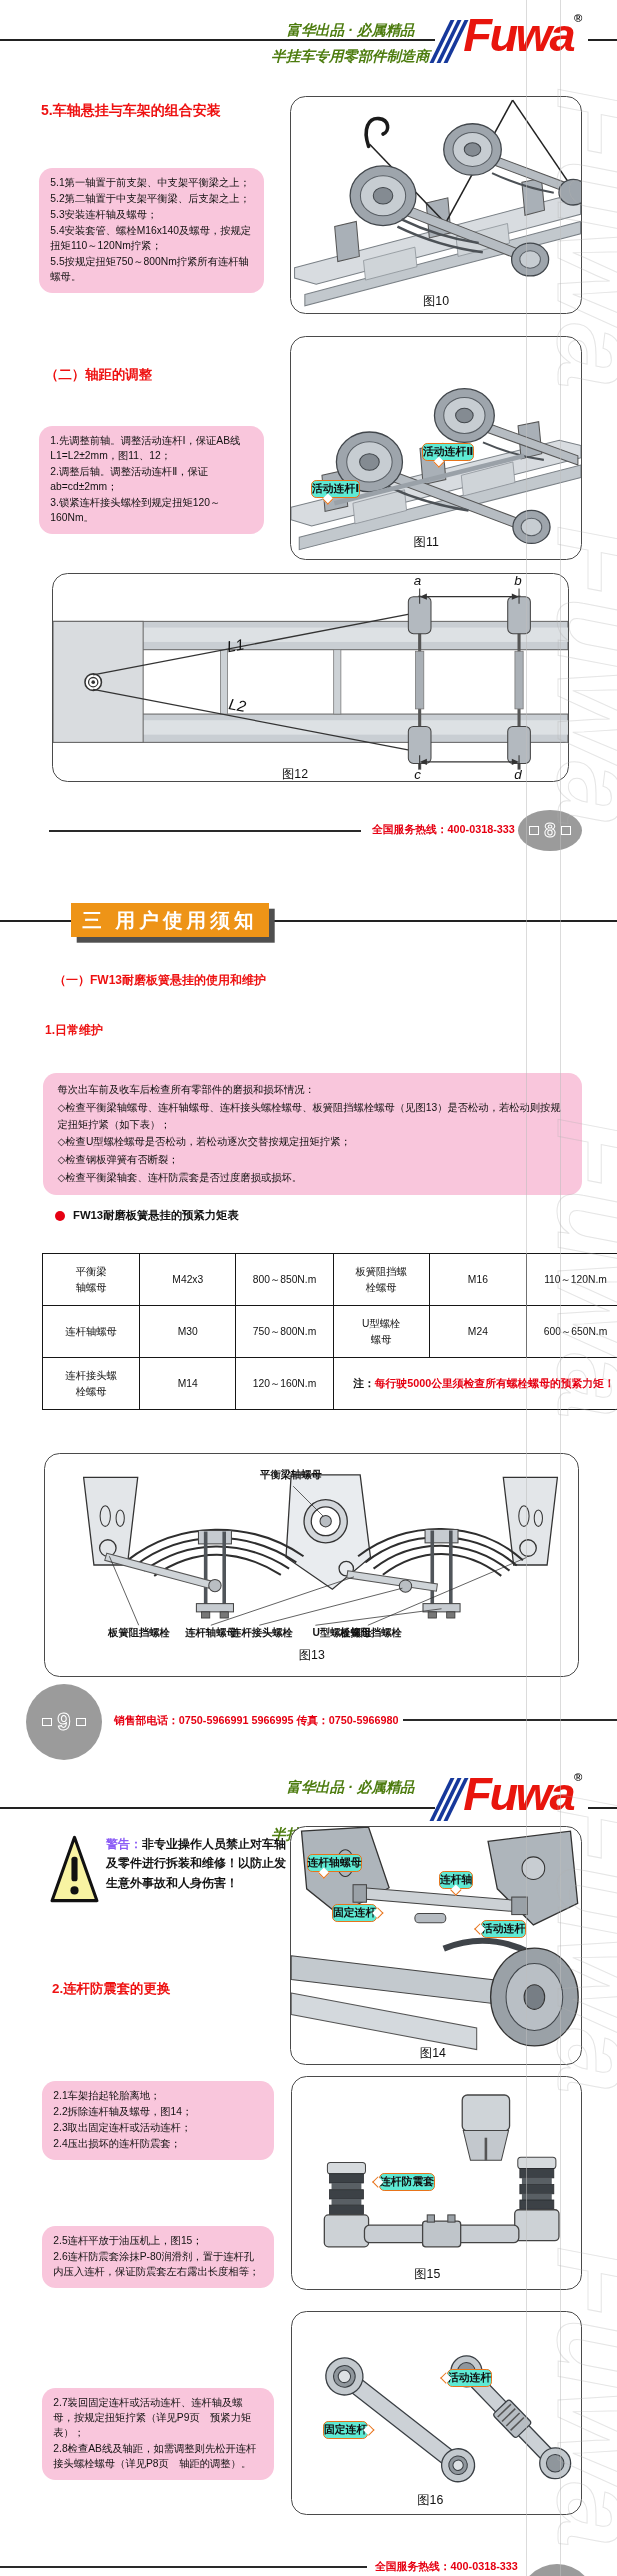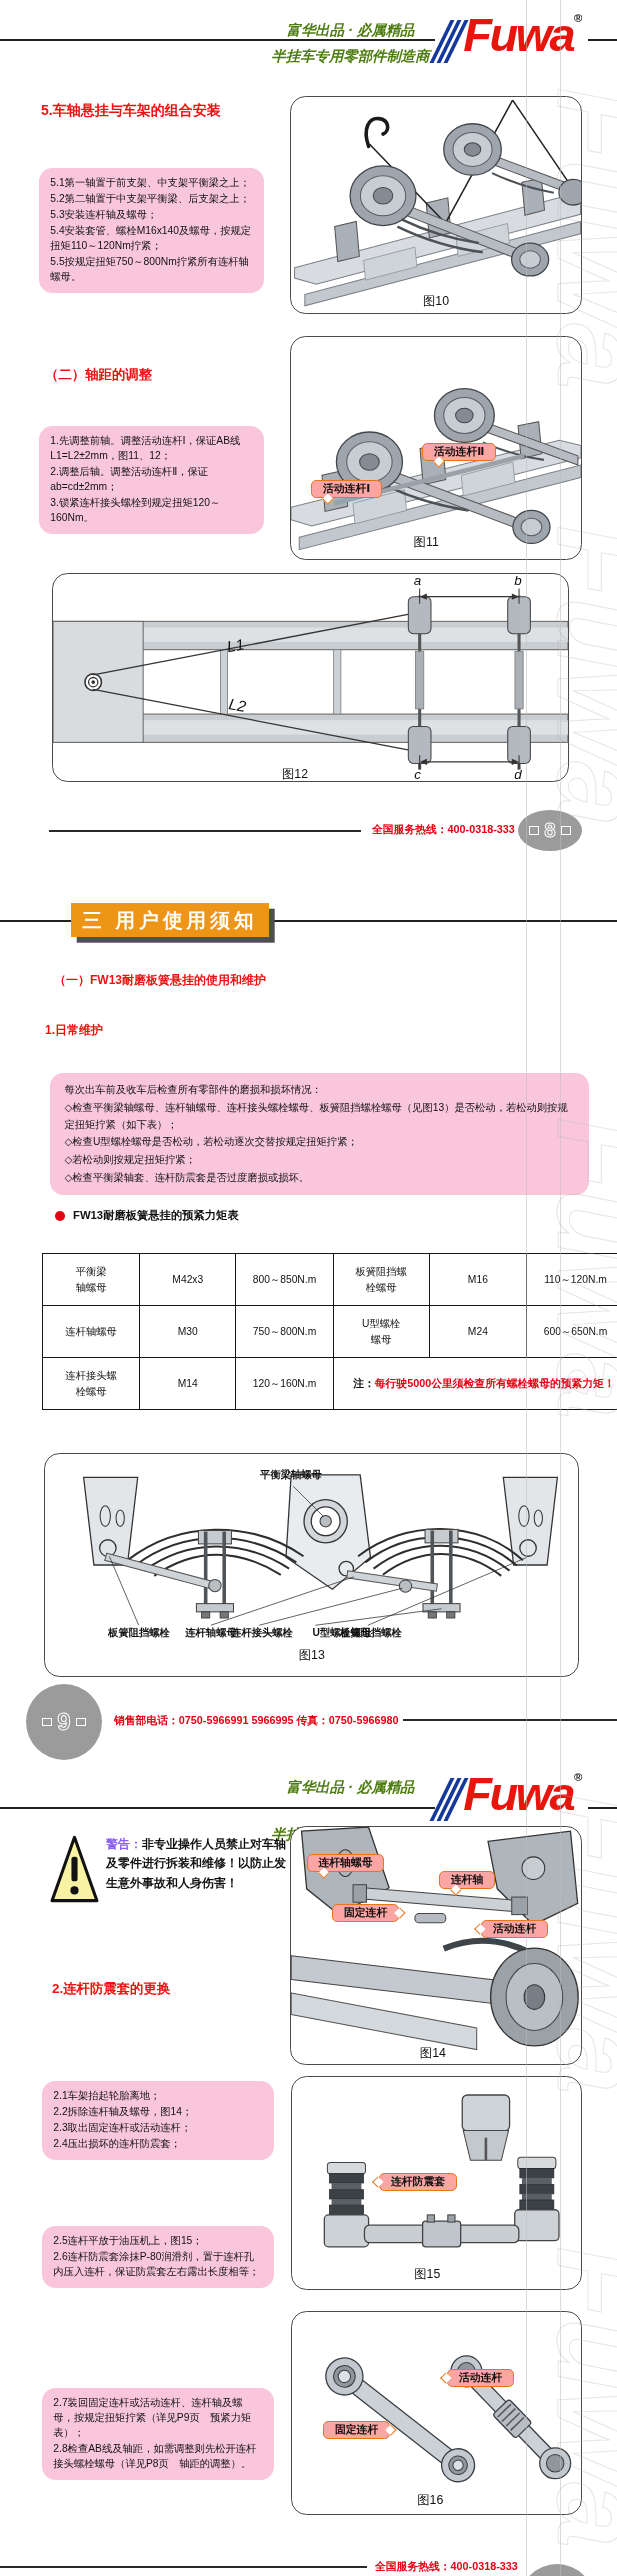--- a/index.html
+++ b/index.html
@@ -13,21 +13,21 @@
   .logo-bars{display:flex;margin-top:6.2px;margin-right:3.1px;}
   .logo-bars i{display:block;width:4.1px;height:43px;background:#16389b;transform:skewX(-26deg);margin-right:2.6px;}
   .logo-word{font-size:47px;line-height:0.95;font-weight:bold;font-style:italic;color:#e8150d;letter-spacing:-2.6px;}
   .logo-reg{font-size:11.3px;font-weight:bold;color:#111;margin-left:1px;line-height:1;}
   
   .red-h{color:#ee1111;font-weight:bold;white-space:nowrap;}
   .pinkbox{background:#f9c6dc;border-radius:13.4px;padding:7.2px 11.3px;font-size:10.3px;line-height:1.45;color:#111;font-weight:500;}
   .pinkbox div{margin:1px 0;}
   .figbox{border:1px solid #4a4a4a;border-radius:15.5px;background:#fff;}
   .figbox svg{display:block;}
-  .callout{position:absolute;background:#fca5a5;border:1.5px solid #e8731a;border-radius:5.2px;padding:1px 11px;font-size:10.8px;font-weight:bold;color:#111;white-space:nowrap;z-index:3;}
+  .callout{position:absolute;background:#5eead4;border:1.5px solid #e8731a;border-radius:5.2px;padding:1px 0;font-size:10.8px;font-weight:bold;color:#111;white-space:nowrap;z-index:3;}
   .callout.tl::after{content:"";position:absolute;width:6.7px;height:6.7px;background:#fff;border-left:1.5px solid #e8731a;border-bottom:1.5px solid #e8731a;transform:rotate(45deg);left:-5.7px;top:50%;margin-top:-4.1px;}
   .callout.tr::after{content:"";position:absolute;width:6.7px;height:6.7px;background:#fff;border-right:1.5px solid #e8731a;border-top:1.5px solid #e8731a;transform:rotate(45deg);right:-5.7px;top:50%;margin-top:-4.1px;}
   .callout.tb::after{content:"";position:absolute;width:6.7px;height:6.7px;background:#fff;border-right:1.5px solid #e8731a;border-bottom:1.5px solid #e8731a;transform:rotate(45deg);left:12.4px;bottom:-5.7px;}
   
   .banner{background:#ee9417;color:#fff;font-size:19.6px;font-weight:bold;letter-spacing:4.1px;text-align:center;line-height:34px;box-shadow:5.7px 5.7px 0 #4f4f4f;z-index:2;}
   
   .torque{border-collapse:collapse;table-layout:fixed;background:#fff;}
   .torque td{border:1.5px solid #161616;text-align:center;vertical-align:middle;font-size:10.3px;line-height:1.5;color:#111;white-space:pre-line;padding:2.1px 3.1px;}
   .torque td.note{text-align:left;padding:5.2px 8.2px 5.2px 19.6px;font-size:10.8px;font-weight:bold;}
   .note-red{color:#e60012;}
@@ -207,25 +207,25 @@
     <span class="pagenum" style="font-size:20.6px;">8</span>
     <span class="sq"></span>
   </div>
 
   <div class="abs hdr-line" style="top:920px;"></div>
   <div class="abs banner" style="left:71px;top:903px;width:198px;height:34px;">三 用户使用须知</div>
 
   <div class="abs red-h" style="left:54px;top:972px;font-size:12px;">（一）FW13耐磨板簧悬挂的使用和维护</div>
   <div class="abs red-h" style="left:45px;top:1022px;font-size:12px;">1.日常维护</div>
 
-  <div class="abs pinkbox" style="left:50px;top:1073px;width:510px;padding:8.2px 14.4px;line-height:1.62;">
+  <div class="abs pinkbox" style="left:43px;top:1073px;width:510px;padding:8.2px 14.4px;line-height:1.62;">
     <div>每次出车前及收车后检查所有零部件的磨损和损坏情况：</div>
     <div>◇检查平衡梁轴螺母、连杆轴螺母、连杆接头螺栓螺母、板簧阻挡螺栓螺母（见图13）是否松动，若松动则按规定扭矩拧紧（如下表）；</div>
     <div>◇检查U型螺栓螺母是否松动，若松动逐次交替按规定扭矩拧紧；</div>
-    <div>◇若松动则按规定扭矩拧紧；</div>
+    <div>◇检查钢板弹簧有否断裂；</div>
     <div>◇检查平衡梁轴套、连杆防震套是否过度磨损或损坏。</div>
   </div>
 
   <div class="abs dot" style="left:55px;top:1211px;"></div>
   <div class="abs" style="left:73px;top:1208px;font-size:11.3px;font-weight:bold;">FW13耐磨板簧悬挂的预紧力矩表</div>
 
   <table class="torque abs" style="left:42px;top:1253px;width:540px;height:157px;">
     <tbody>
         <tr>
       <td style="width:90px;">平衡梁

